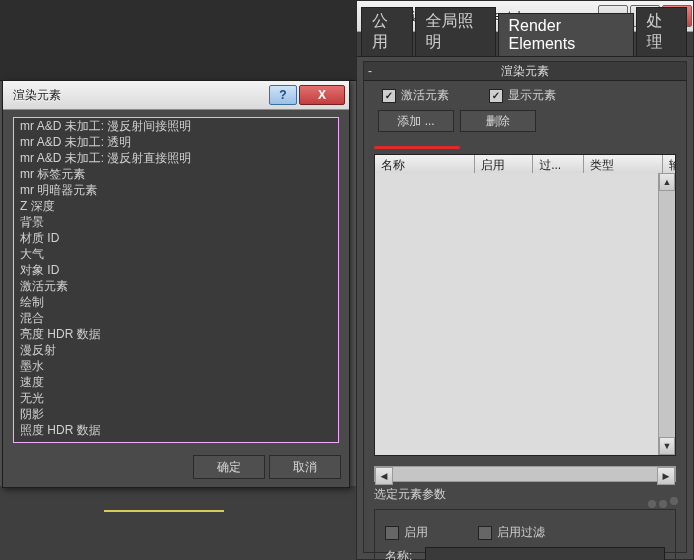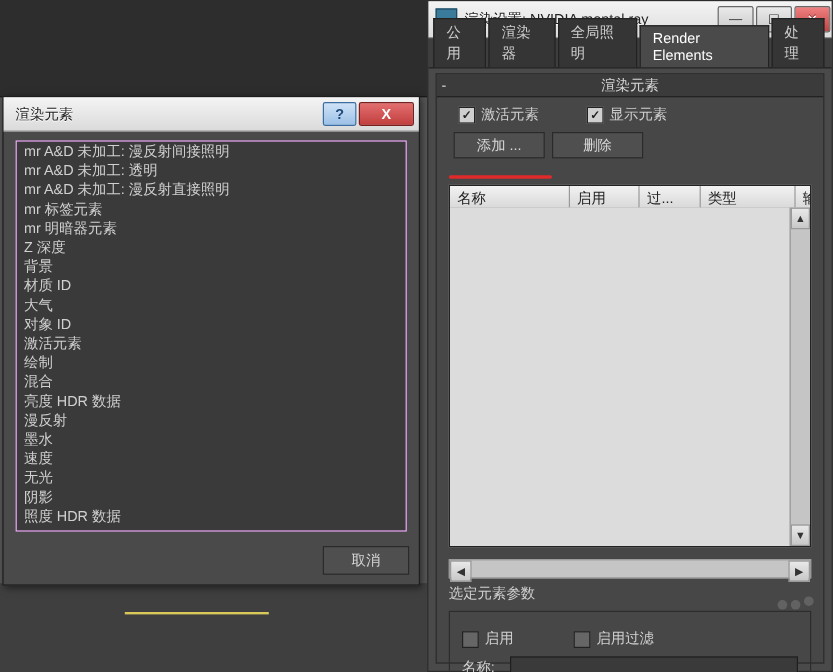--- a/index.html
+++ b/index.html
@@ -5,21 +5,21 @@
   html,body{margin:0;padding:0;width:694px;height:560px;background:#565656;font-family:"Microsoft YaHei",Tahoma,Arial,sans-serif;font-size:12px;color:#d0d0d0;overflow:hidden;}
   
   .win-right{position:absolute;left:356px;top:0;width:338px;height:560px;background:#4a4a4a;border:1px solid #2b2b2b;box-sizing:border-box;}
   .titlebar{height:30px;background:linear-gradient(#f4f4f4,#dcdcdc);border-bottom:1px solid #9a9a9a;display:flex;align-items:center;}
   .titlebar .app-icon{width:16px;height:16px;margin:0 6px;background:#3a7b9c;border:1px solid #1e4a60;}
   .titlebar .title{flex:1;color:#222;font-size:12px;white-space:nowrap;overflow:hidden;text-shadow:0 1px 0 #fff;}
   .titlebar .caption-btns{display:flex;}
   .cap-btn{width:28px;height:20px;margin:0 1px;border:1px solid #666;background:linear-gradient(#eaeaea,#c9c9c9);color:#333;display:flex;align-items:center;justify-content:center;font-size:11px;border-radius:2px;}
   .cap-btn.close{background:linear-gradient(#f08080,#c14545);color:#fff;text-shadow:0 -1px 0 #7a1f1f;}
   .tabstrip{display:flex;background:#3e3e3e;height:24px;align-items:flex-end;padding:0 4px;border-bottom:1px solid #222;}
-  .tab{padding:3px 10px;margin-right:2px;background:#353535;color:#cfcfcf;border:1px solid #222;border-bottom:none;font-size:12px;}
+  .tab{padding:3px 10px;margin-right:2px;background:#353535;color:#cfcfcf;border:1px solid #222;border-bottom:none;font-size:16px;}
   .tab.active{background:#4a4a4a;color:#fff;}
   .panel-body{position:absolute;left:6px;right:6px;top:60px;bottom:6px;background:#474747;border:1px solid #2b2b2b;}
   .section-bar{height:18px;background:#3b3b3b;border-bottom:1px solid #222;display:flex;align-items:center;padding:0 6px;color:#d8d8d8;position:relative;}
   .section-bar .minus{position:absolute;left:4px;}
   .section-bar .label{flex:1;text-align:center;}
   .chk-row{display:flex;padding:6px 18px 2px 18px;}
   .chk{display:flex;align-items:center;margin-right:40px;}
   .chk-box{width:12px;height:12px;border:1px solid #222;background:#cfcfcf;margin-right:5px;display:flex;align-items:center;justify-content:center;font-size:10px;color:#222;font-weight:bold;}
   .chk-box.off{background:#666;}
   .btn-row{display:flex;padding:4px 14px;}
@@ -70,21 +70,20 @@
     <div class="title">渲染设置: NVIDIA mental ray</div>
     <div class="caption-btns">
       <div class="cap-btn">—</div>
       <div class="cap-btn">☐</div>
       <div class="cap-btn close">✕</div>
     </div>
   </div>
 
   <div class="tabstrip">
     <div class="tab">公用</div>
-    <div class="tab">渲染器</div>
     <div class="tab">全局照明</div>
     <div class="tab active">Render Elements</div>
     <div class="tab">处理</div>
   </div>
 
   <div class="panel-body">
     <div class="section-bar">
       <span class="minus">-</span>
       <span class="label">渲染元素</span>
     </div>
@@ -180,15 +179,16 @@
       <div class="opt">亮度 HDR 数据</div>
       <div class="opt">漫反射</div>
       <div class="opt">墨水</div>
       <div class="opt">速度</div>
       <div class="opt">无光</div>
       <div class="opt">阴影</div>
       <div class="opt">照度 HDR 数据</div>
     </div>
 
   <div class="dlg-footer">
+    <div class="dbtn">确定</div>
     <div class="dbtn">取消</div>
   </div>
 </div>
 
 </body></html>

